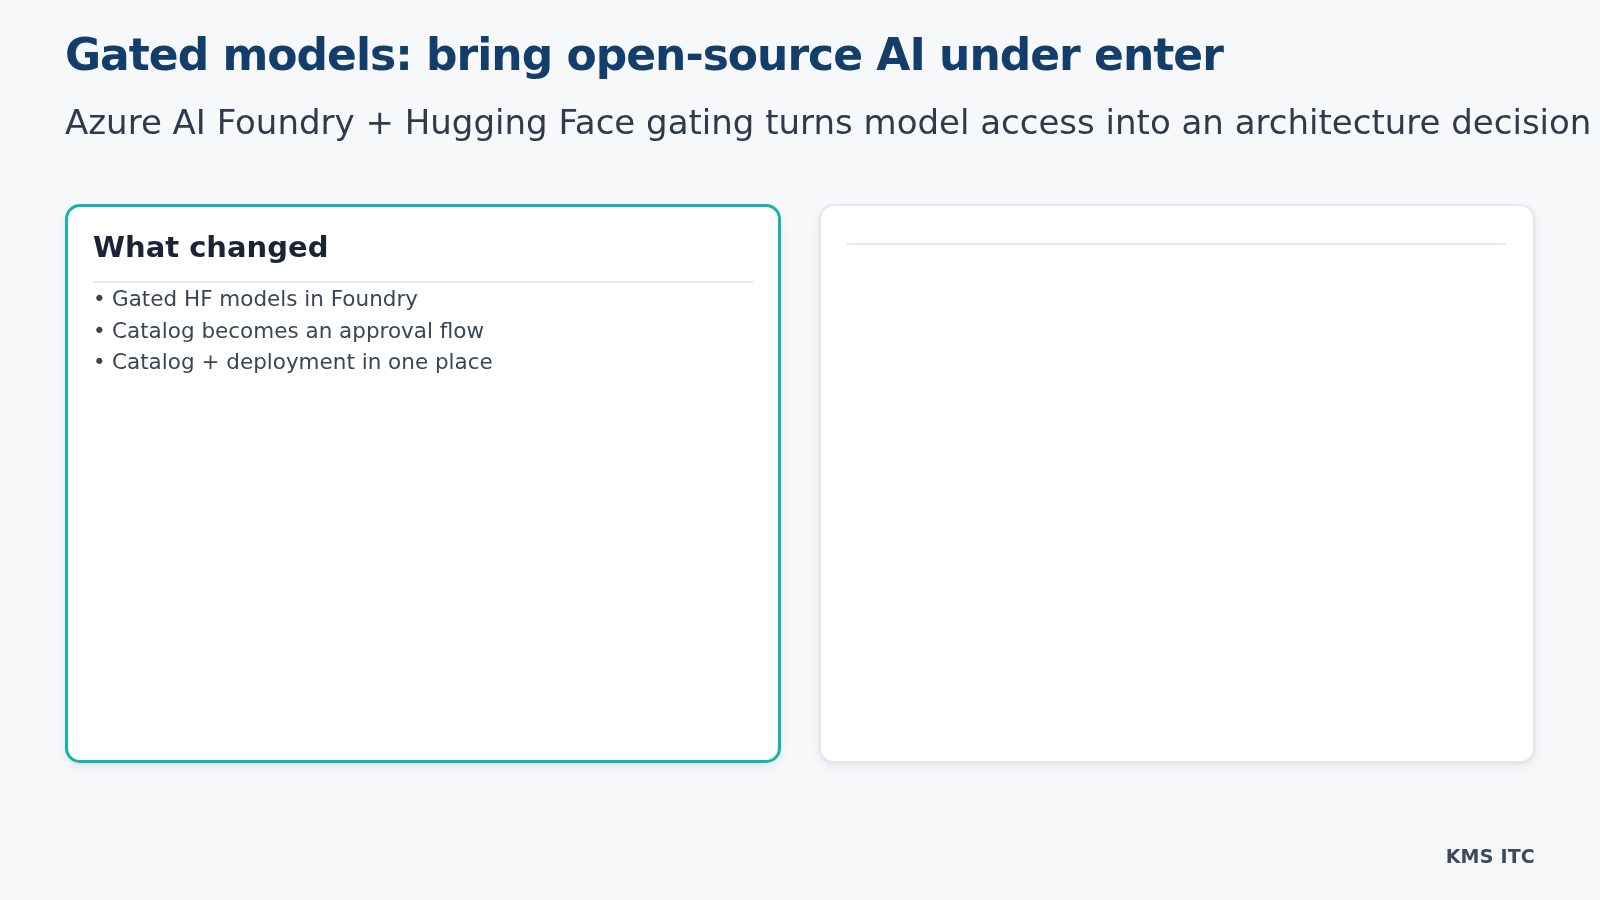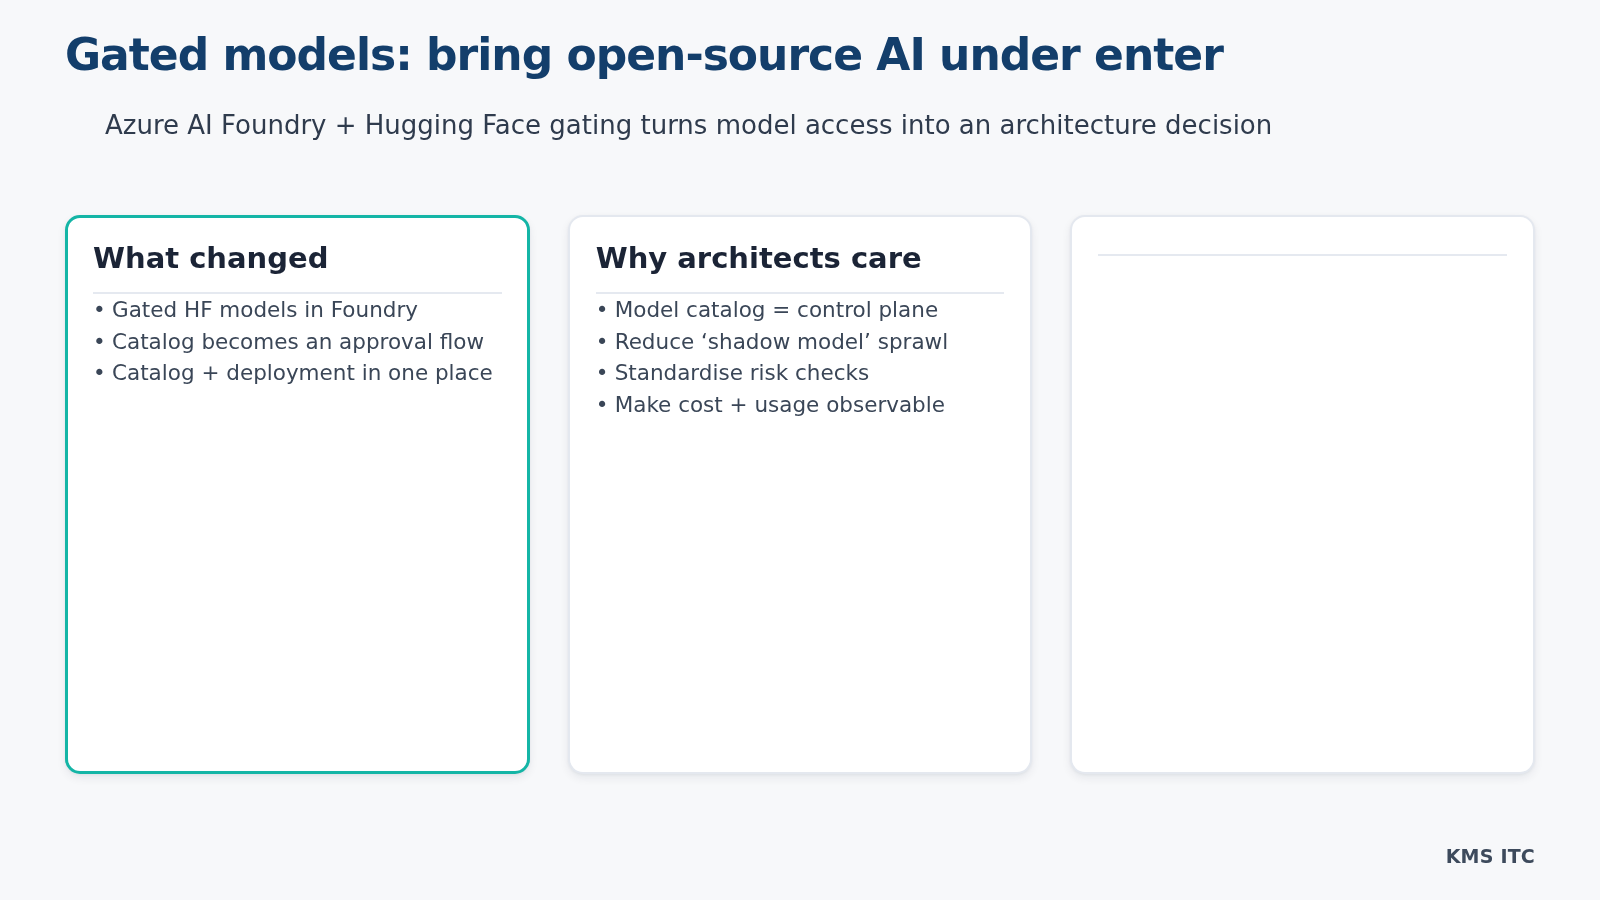--- a/index.html
+++ b/index.html
@@ -21,32 +21,31 @@
     font-weight: 700;
     letter-spacing: -1px;
     color: #133e6b;
     white-space: nowrap;
     line-height: 1.15;
   }
 
   .page-subtitle {
     position: absolute;
     left: 65px;
-    top: 110px;
-    font-size: 26px;
+    top: 102px;
+    font-size: 34px;
     font-weight: 400;
     color: #2f3b4d;
     white-space: nowrap;
-    margin-left: 40px;
   }
 
   .cards-row {
     position: absolute;
     left: 65px;
-    top: 215px;
+    top: 204px;
     width: 1470px;
     height: 559px;
     display: flex;
     gap: 38px;
     justify-content: center;
   }
 
   .card {
     flex: 1;
     background: #ffffff;
@@ -117,30 +116,20 @@
   <div class="card accent">
     <h2 class="card-title">What changed</h2>
     <div class="card-divider"></div>
     <ul class="bullet-list">
       <li class="bullet-item">Gated HF models in Foundry</li>
       <li class="bullet-item">Catalog becomes an approval flow</li>
       <li class="bullet-item">Catalog + deployment in one place</li>
     </ul>
   </div>
 
-  <div class="card">
-    <h2 class="card-title">Why architects care</h2>
-    <div class="card-divider"></div>
-    <ul class="bullet-list">
-      <li class="bullet-item">Model catalog = control plane</li>
-      <li class="bullet-item">Reduce ‘shadow model’ sprawl</li>
-      <li class="bullet-item">Standardise risk checks</li>
-      <li class="bullet-item">Make cost + usage observable</li>
-    </ul>
-  </div>
 
   <div class="card">
     <div class="card-divider"></div>
   </div>
 
 </div>
 
 <div class="footer-brand">KMS ITC</div>
 
 </body></html>

